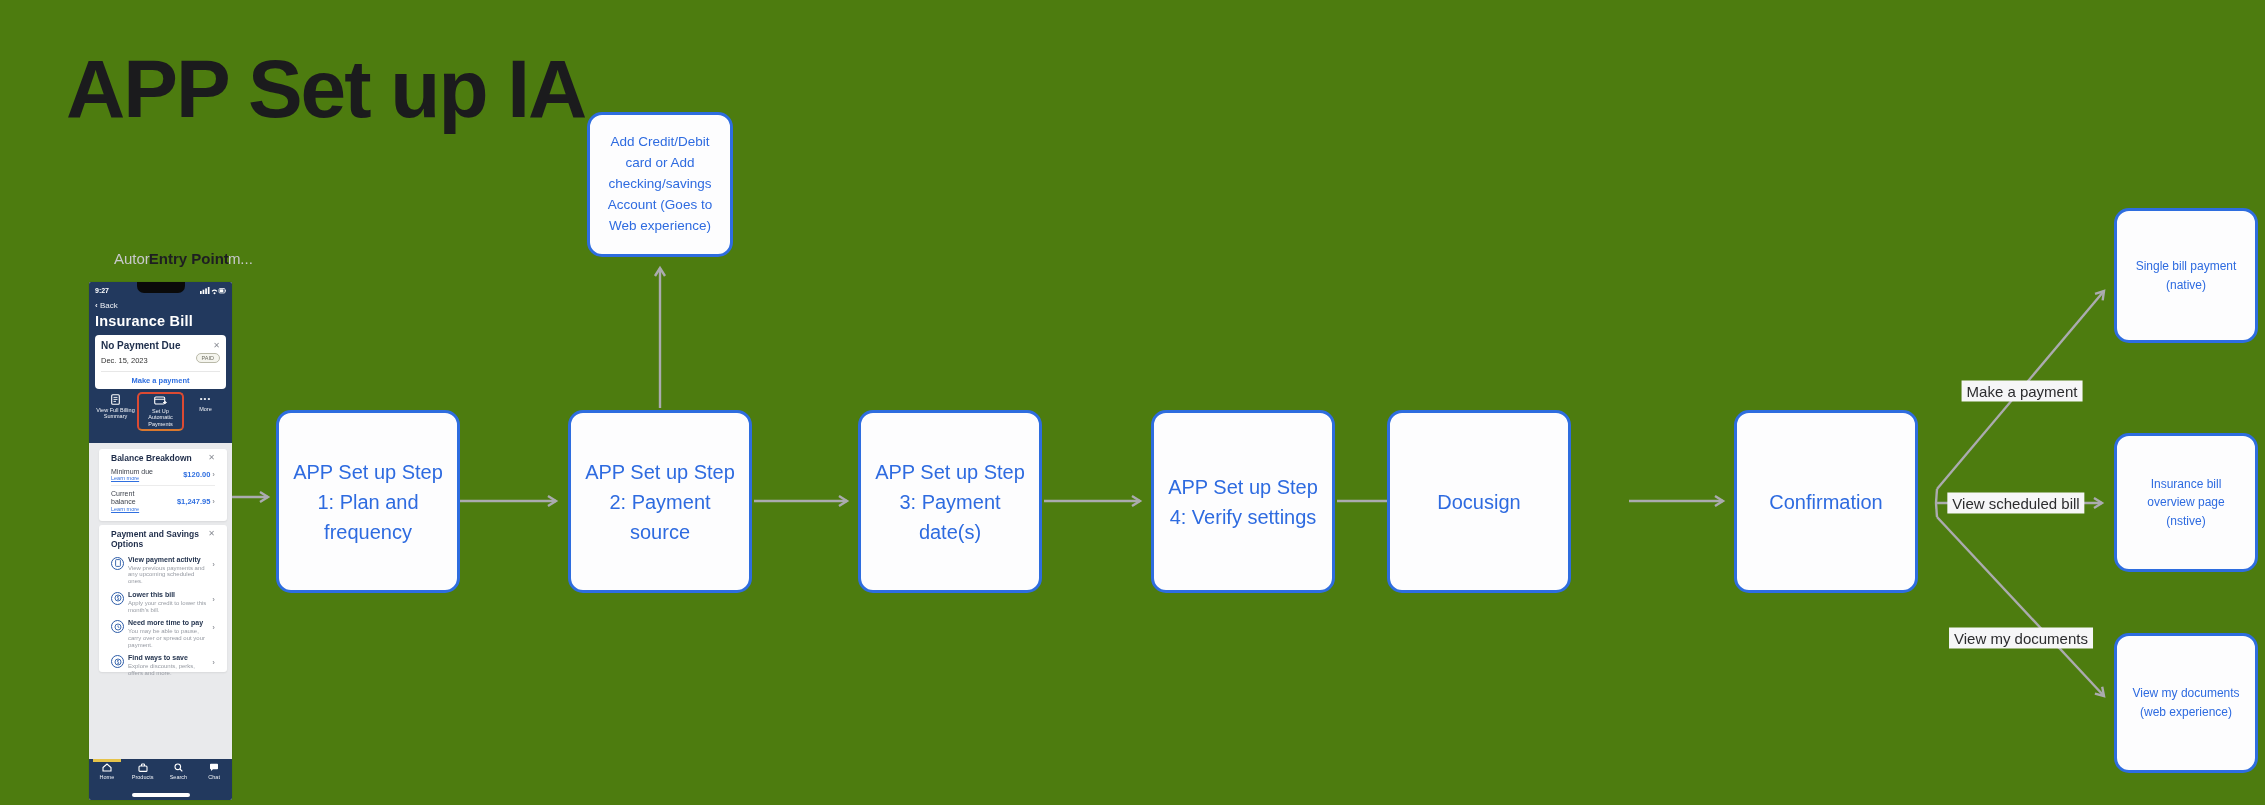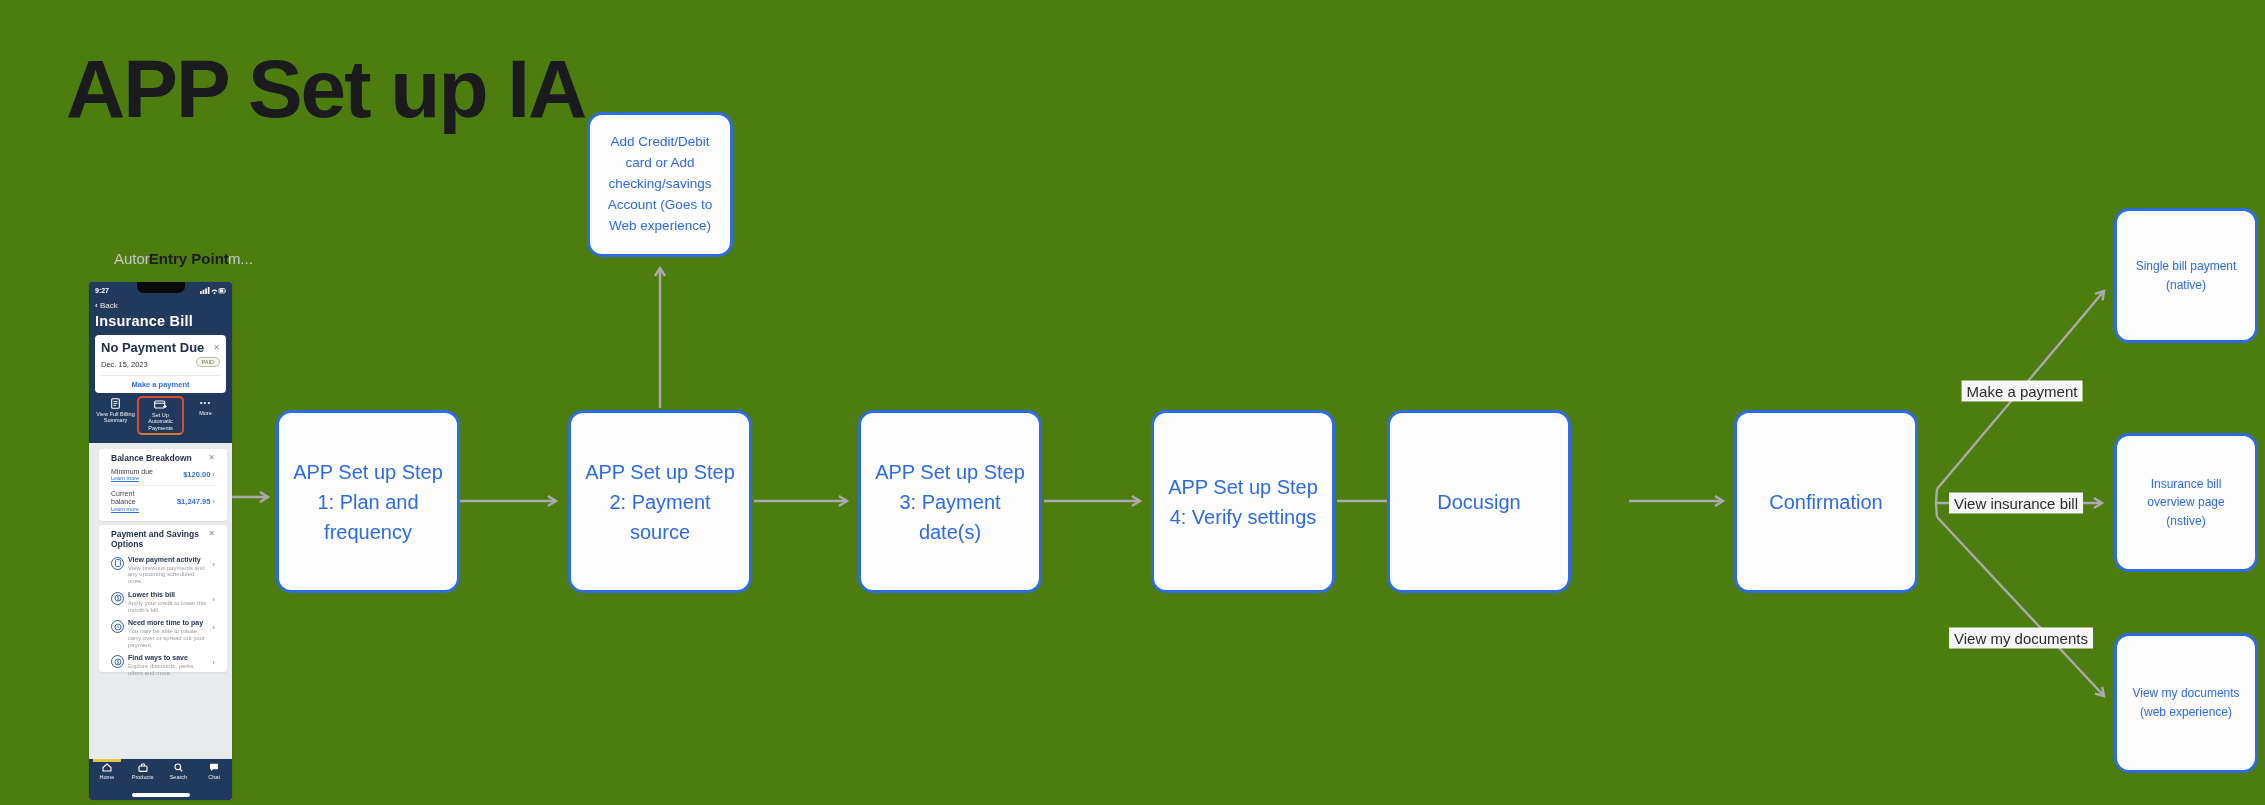--- a/index.html
+++ b/index.html
@@ -35,21 +35,21 @@
     padding:3px 6px;box-sizing:border-box;}
   .p-status{display:flex;justify-content:space-between;align-items:center;height:11px;}
   .p-time{font-size:7px;font-weight:700;}
   .p-notch{position:absolute;left:50%;top:0;transform:translateX(-50%);width:48px;height:11px;
     background:#0a0a0a;border-radius:0 0 7px 7px;}
   .p-back{margin-top:5px;font-size:8px;color:#eef1f6;}
   .p-back::before{content:"‹ ";font-weight:700;}
   .p-title{margin-top:3px;font-size:14.5px;font-weight:700;letter-spacing:.2px;}
   .due-card{margin-top:6px;background:#fff;border-radius:4px;padding:5px 6px 4px;color:#20304d;}
   .due-row{display:flex;justify-content:space-between;align-items:center;}
-  .due-head{font-size:13px;font-weight:700;}
+  .due-head{font-size:10px;font-weight:700;}
   .close-x{color:#8a8d94;font-size:8px;line-height:1;}
   .close-x::before{content:"✕";}
   .due-date{font-size:7.5px;color:#333;margin-top:5px;}
   .paid-pill{font-size:5.5px;color:#6e6e64;border:1px solid #b9b9a9;background:#f5f5ee;
     border-radius:7px;padding:1px 5px;}
   .due-div{border-top:1px solid #e7e7e7;margin-top:6px;}
   .due-cta{margin-top:4px;text-align:center;font-size:7.5px;font-weight:700;color:#2f6fe0;}
   .p-actions{display:flex;margin-top:5px;align-items:flex-start;}
   .p-action{flex:1;display:flex;flex-direction:column;align-items:center;gap:2px;
     font-size:5.5px;line-height:1.15;text-align:center;color:#f0f3f8;}
@@ -329,16 +329,16 @@
     <div class="txt">Single bill payment (native)</div>
   </div>
   <div class="node small" style="left:2114px;top:433px;height:139px;">
     <div class="txt">Insurance bill overview page (nstive)</div>
   </div>
   <div class="node small" style="left:2114px;top:633px;height:140px;">
     <div class="txt">View my documents (web experience)</div>
   </div>
 
   <div class="branch-label" style="left:2022px;top:391px;">Make a payment</div>
-  <div class="branch-label" style="left:2016px;top:503px;">View insurance bill</div>
+  <div class="branch-label" style="left:2016px;top:503px;">View scheduled bill</div>
   <div class="branch-label" style="left:2021px;top:638px;">View my documents</div>
 
 </div>
 
 </body></html>

